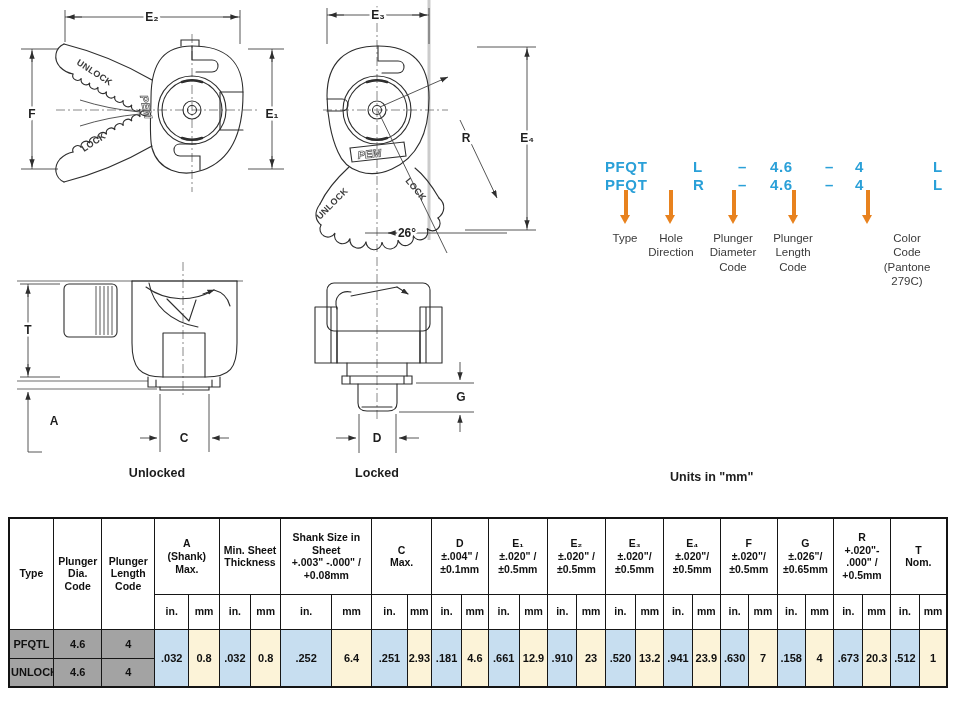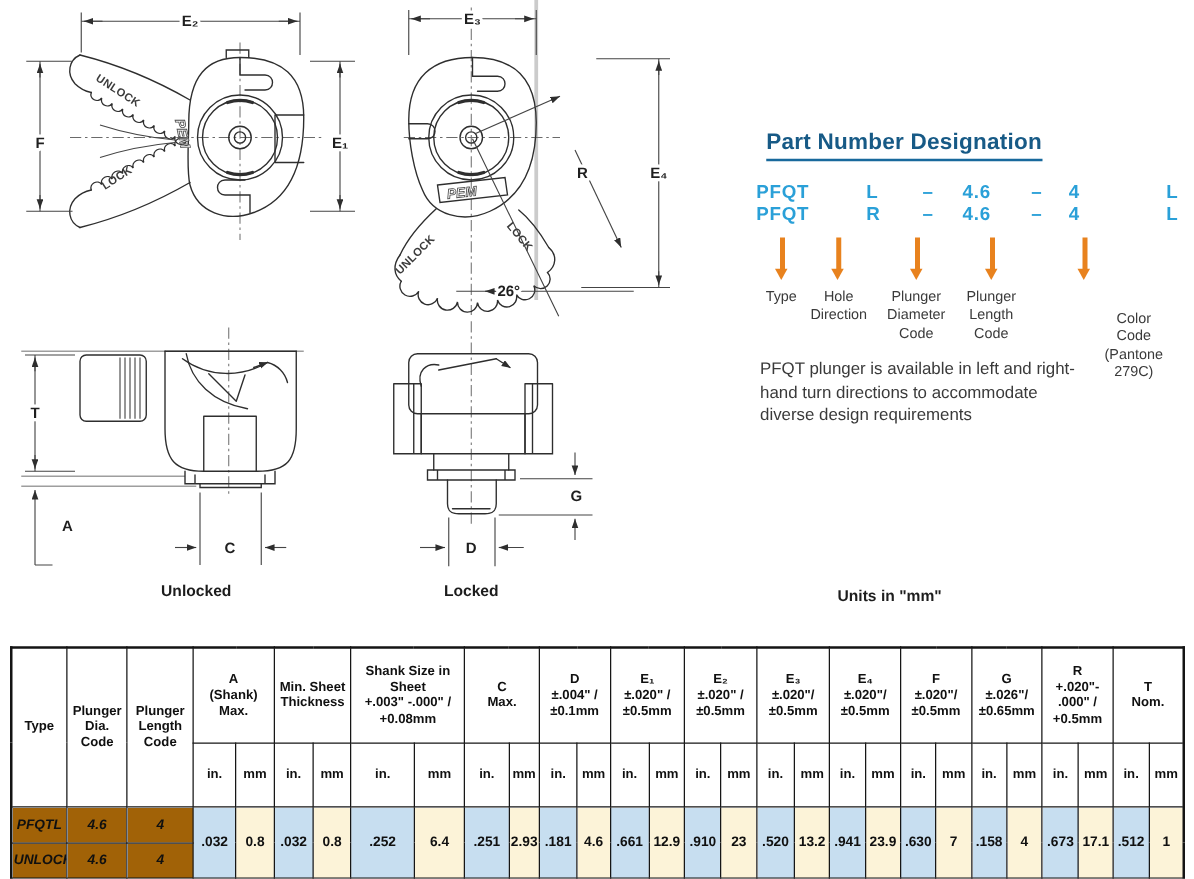--- a/index.html
+++ b/index.html
@@ -16,42 +16,42 @@
   svg .dim{font-weight:bold;font-size:12px;fill:#1f1f1f;text-anchor:middle;
            paint-order:stroke;stroke:#fff;stroke-width:5px;stroke-linejoin:round;}
   svg .cap{font-weight:bold;font-size:12.5px;fill:#1c1c1c;text-anchor:middle;}
   svg .ptxt{font-weight:bold;font-size:9px;fill:#3b3b3b;letter-spacing:.3px;}
   svg .pem{font-style:italic;font-weight:bold;font-size:11px;fill:#fff;stroke:#4a4a4a;stroke-width:.65px;}
   
   .pnd-title{position:absolute;left:613px;top:103px;font-size:18px;font-weight:bold;color:#175a86;
              letter-spacing:.2px;padding-bottom:3px;border-bottom:2px solid #18699c;}
   .pn-row{position:absolute;left:605px;height:18px;width:350px;font-size:15px;font-weight:bold;
           color:#2aa0d8;letter-spacing:.6px;}
-  .pn-row span{position:absolute;top:0;}
+  .pn-row span{position:absolute;top:13px;}
   .pn-t0{left:0;} .pn-t1{left:88px;} .pn-t2{left:133px;} .pn-t3{left:165px;}
   .pn-t4{left:220px;} .pn-t5{left:250px;} .pn-t6{left:328px;}
   .pn-arrow{position:absolute;top:190px;width:11px;height:35px;}
   .pn-arrow .shaft{position:absolute;left:3.5px;top:0;width:4px;height:26px;background:#e8821e;}
   .pn-arrow .head{position:absolute;left:0;top:25px;width:0;height:0;
                   border-left:5.5px solid transparent;border-right:5.5px solid transparent;
                   border-top:9px solid #e8821e;}
   .pn-label{position:absolute;top:231px;transform:translateX(-50%);text-align:center;
             font-size:11.5px;color:#3a3a3a;line-height:1.25;white-space:pre-line;}
   .pn-note{position:absolute;left:608px;top:286px;width:290px;font-size:13.5px;color:#3a3a3a;
            line-height:1.38;white-space:pre-line;}
   .units-note{position:absolute;left:670px;top:470px;font-size:12.5px;font-weight:bold;color:#1d1d1d;}
   
   .spec-wrap{position:absolute;left:8px;top:517px;}
   table.spec{border-collapse:collapse;table-layout:fixed;width:940px;border:2.5px solid #141414;}
   table.spec th,table.spec td{border:1.5px solid #161616;text-align:center;vertical-align:middle;
            padding:0 1px;white-space:pre-line;color:#101010;overflow:hidden;}
   table.spec th{font-size:10.5px;font-weight:bold;line-height:1.2;background:#fff;}
   table.spec td{font-size:11px;font-weight:bold;}
-  tr.r-group{height:76px;} tr.r-units{height:51px;} tr.r-data{height:29px;}
-  .c-in{background:#c7def0;} .c-mm{background:#fcf3d8;} .c-gray{background:#a16207;font-style:italic;}
+  tr.r-group{height:76px;} tr.r-units{height:35px;} tr.r-data{height:29px;}
+  .c-in{background:#c7def0;} .c-mm{background:#fcf3d8;} .c-gray{background:#a3a3a3;}
 </style>
 </head>
 <body>
 
 <div class="canvas">
 
   
   <svg width="565" height="500" viewBox="0 0 565 500">
     <defs>
       <marker id="ar" markerWidth="10" markerHeight="8" refX="8.5" refY="3" orient="auto">
@@ -197,21 +197,20 @@
 
       <path class="thin" d="M359,414 V453 M396,414 V453"></path>
       <line class="thin" x1="336" y1="438" x2="356" y2="438" marker-end="url(#ar)"></line>
       <line class="thin" x1="419" y1="438" x2="399" y2="438" marker-end="url(#ar)"></line>
       <text class="dim" x="377" y="442">D</text>
       <text class="cap" x="377" y="477">Locked</text>
     </g>
   </svg>
 
   
-  <div class="pnd-title">Part Number Designation</div>
 
   <div class="pn-row" style="top:145px;">
     <span class="pn-t0">PFQT</span>
     <span class="pn-t1">L</span>
     <span class="pn-t2">–</span>
     <span class="pn-t3">4.6</span>
     <span class="pn-t4">–</span>
     <span class="pn-t5">4</span>
     <span class="pn-t6">L</span>
   </div>
@@ -248,26 +247,23 @@
 
   <div class="pn-label" style="left:625px;">Type</div>
   <div class="pn-label" style="left:671px;">Hole
 Direction</div>
   <div class="pn-label" style="left:733px;">Plunger
 Diameter
 Code</div>
   <div class="pn-label" style="left:793px;">Plunger
 Length
 Code</div>
-  <div class="pn-label" style="left:907px;margin-top:17px;">Color Code
+  <div class="pn-label" style="left:907px;">Color Code
 (Pantone 279C)</div>
 
-  <div class="pn-note">PFQT plunger is available in left and right-
-hand turn directions to accommodate
-diverse design requirements</div>
 
   <div class="units-note">Units in "mm"</div>
 
   
   <div class="spec-wrap">
     <table class="spec">
       <colgroup>
         <col style="width:44px">
           <col style="width:48px">
           <col style="width:52px">
@@ -394,21 +390,21 @@
         <td class="c-mm" rowspan="2">23</td>
         <td class="c-in" rowspan="2">.520</td>
         <td class="c-mm" rowspan="2">13.2</td>
         <td class="c-in" rowspan="2">.941</td>
         <td class="c-mm" rowspan="2">23.9</td>
         <td class="c-in" rowspan="2">.630</td>
         <td class="c-mm" rowspan="2">7</td>
         <td class="c-in" rowspan="2">.158</td>
         <td class="c-mm" rowspan="2">4</td>
         <td class="c-in" rowspan="2">.673</td>
-        <td class="c-mm" rowspan="2">17.1</td>
+        <td class="c-mm" rowspan="2">20.3</td>
         <td class="c-in" rowspan="2">.512</td>
         <td class="c-mm" rowspan="2">1</td>
       </tr>
       <tr class="r-data">
         <td class="c-gray">UNLOCK</td>
         <td class="c-gray">4.6</td>
         <td class="c-gray">4</td>
       </tr>
     </tbody>
       </table>

